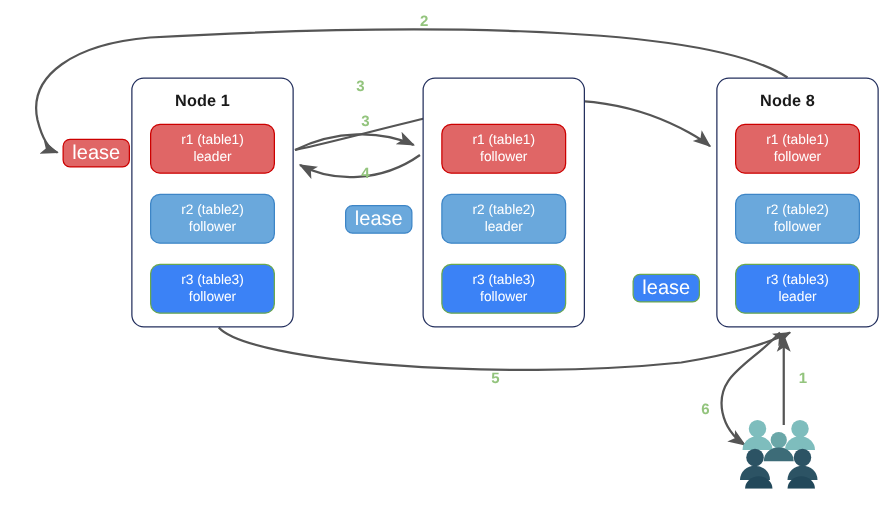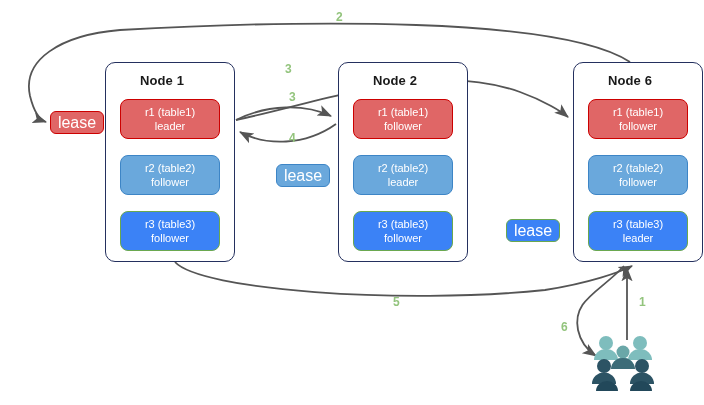--- a/index.html
+++ b/index.html
@@ -144,37 +144,36 @@
       <span class="ln">r2 (table2)</span>
       <span class="ln">follower</span>
     </div>
     <div class="replica c-green" style="top:148px;">
       <span class="ln">r3 (table3)</span>
       <span class="ln">follower</span>
     </div>
   </div>
 
   <div class="node-box" style="left:338px; top:62px; width:130px; height:200px;">
-    <div class="node-title">Node 2</div>
     <div class="replica c-red" style="top:36px;">
       <span class="ln">r1 (table1)</span>
       <span class="ln">follower</span>
     </div>
     <div class="replica c-blue" style="top:92px;">
       <span class="ln">r2 (table2)</span>
       <span class="ln">leader</span>
     </div>
     <div class="replica c-green" style="top:148px;">
       <span class="ln">r3 (table3)</span>
       <span class="ln">follower</span>
     </div>
   </div>
 
   <div class="node-box" style="left:573px; top:62px; width:130px; height:200px;">
-    <div class="node-title">Node 6</div>
+    <div class="node-title">Node 8</div>
     <div class="replica c-red" style="top:36px;">
       <span class="ln">r1 (table1)</span>
       <span class="ln">follower</span>
     </div>
     <div class="replica c-blue" style="top:92px;">
       <span class="ln">r2 (table2)</span>
       <span class="ln">follower</span>
     </div>
     <div class="replica c-green" style="top:148px;">
       <span class="ln">r3 (table3)</span>

